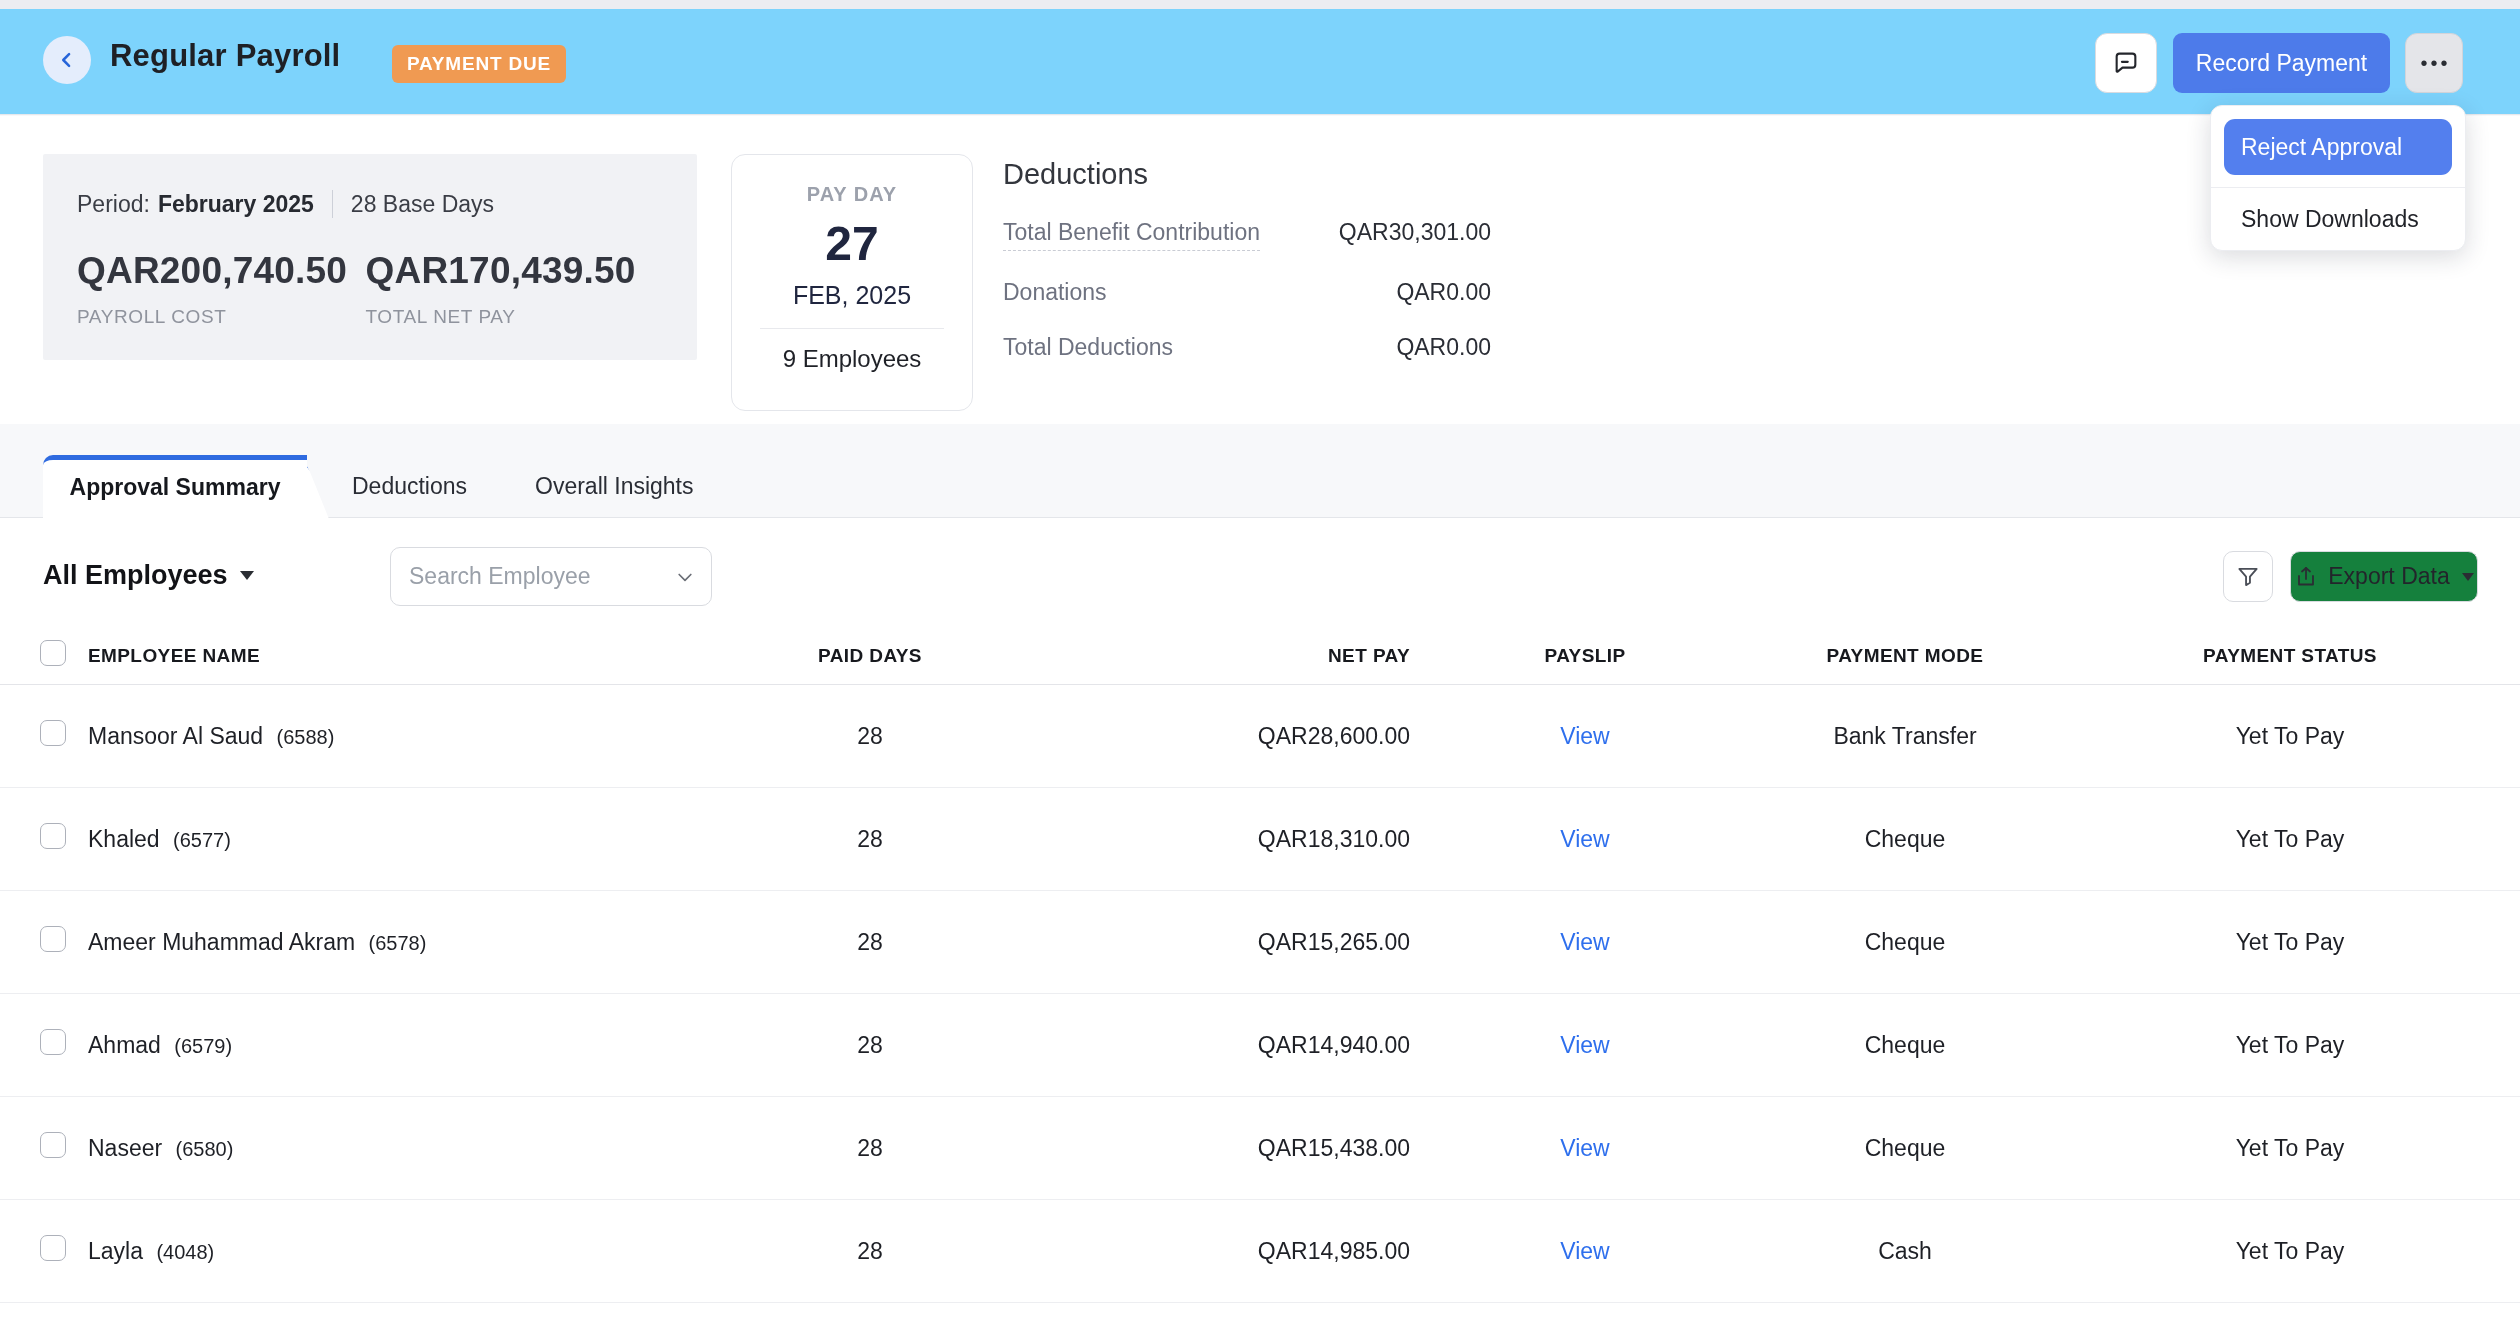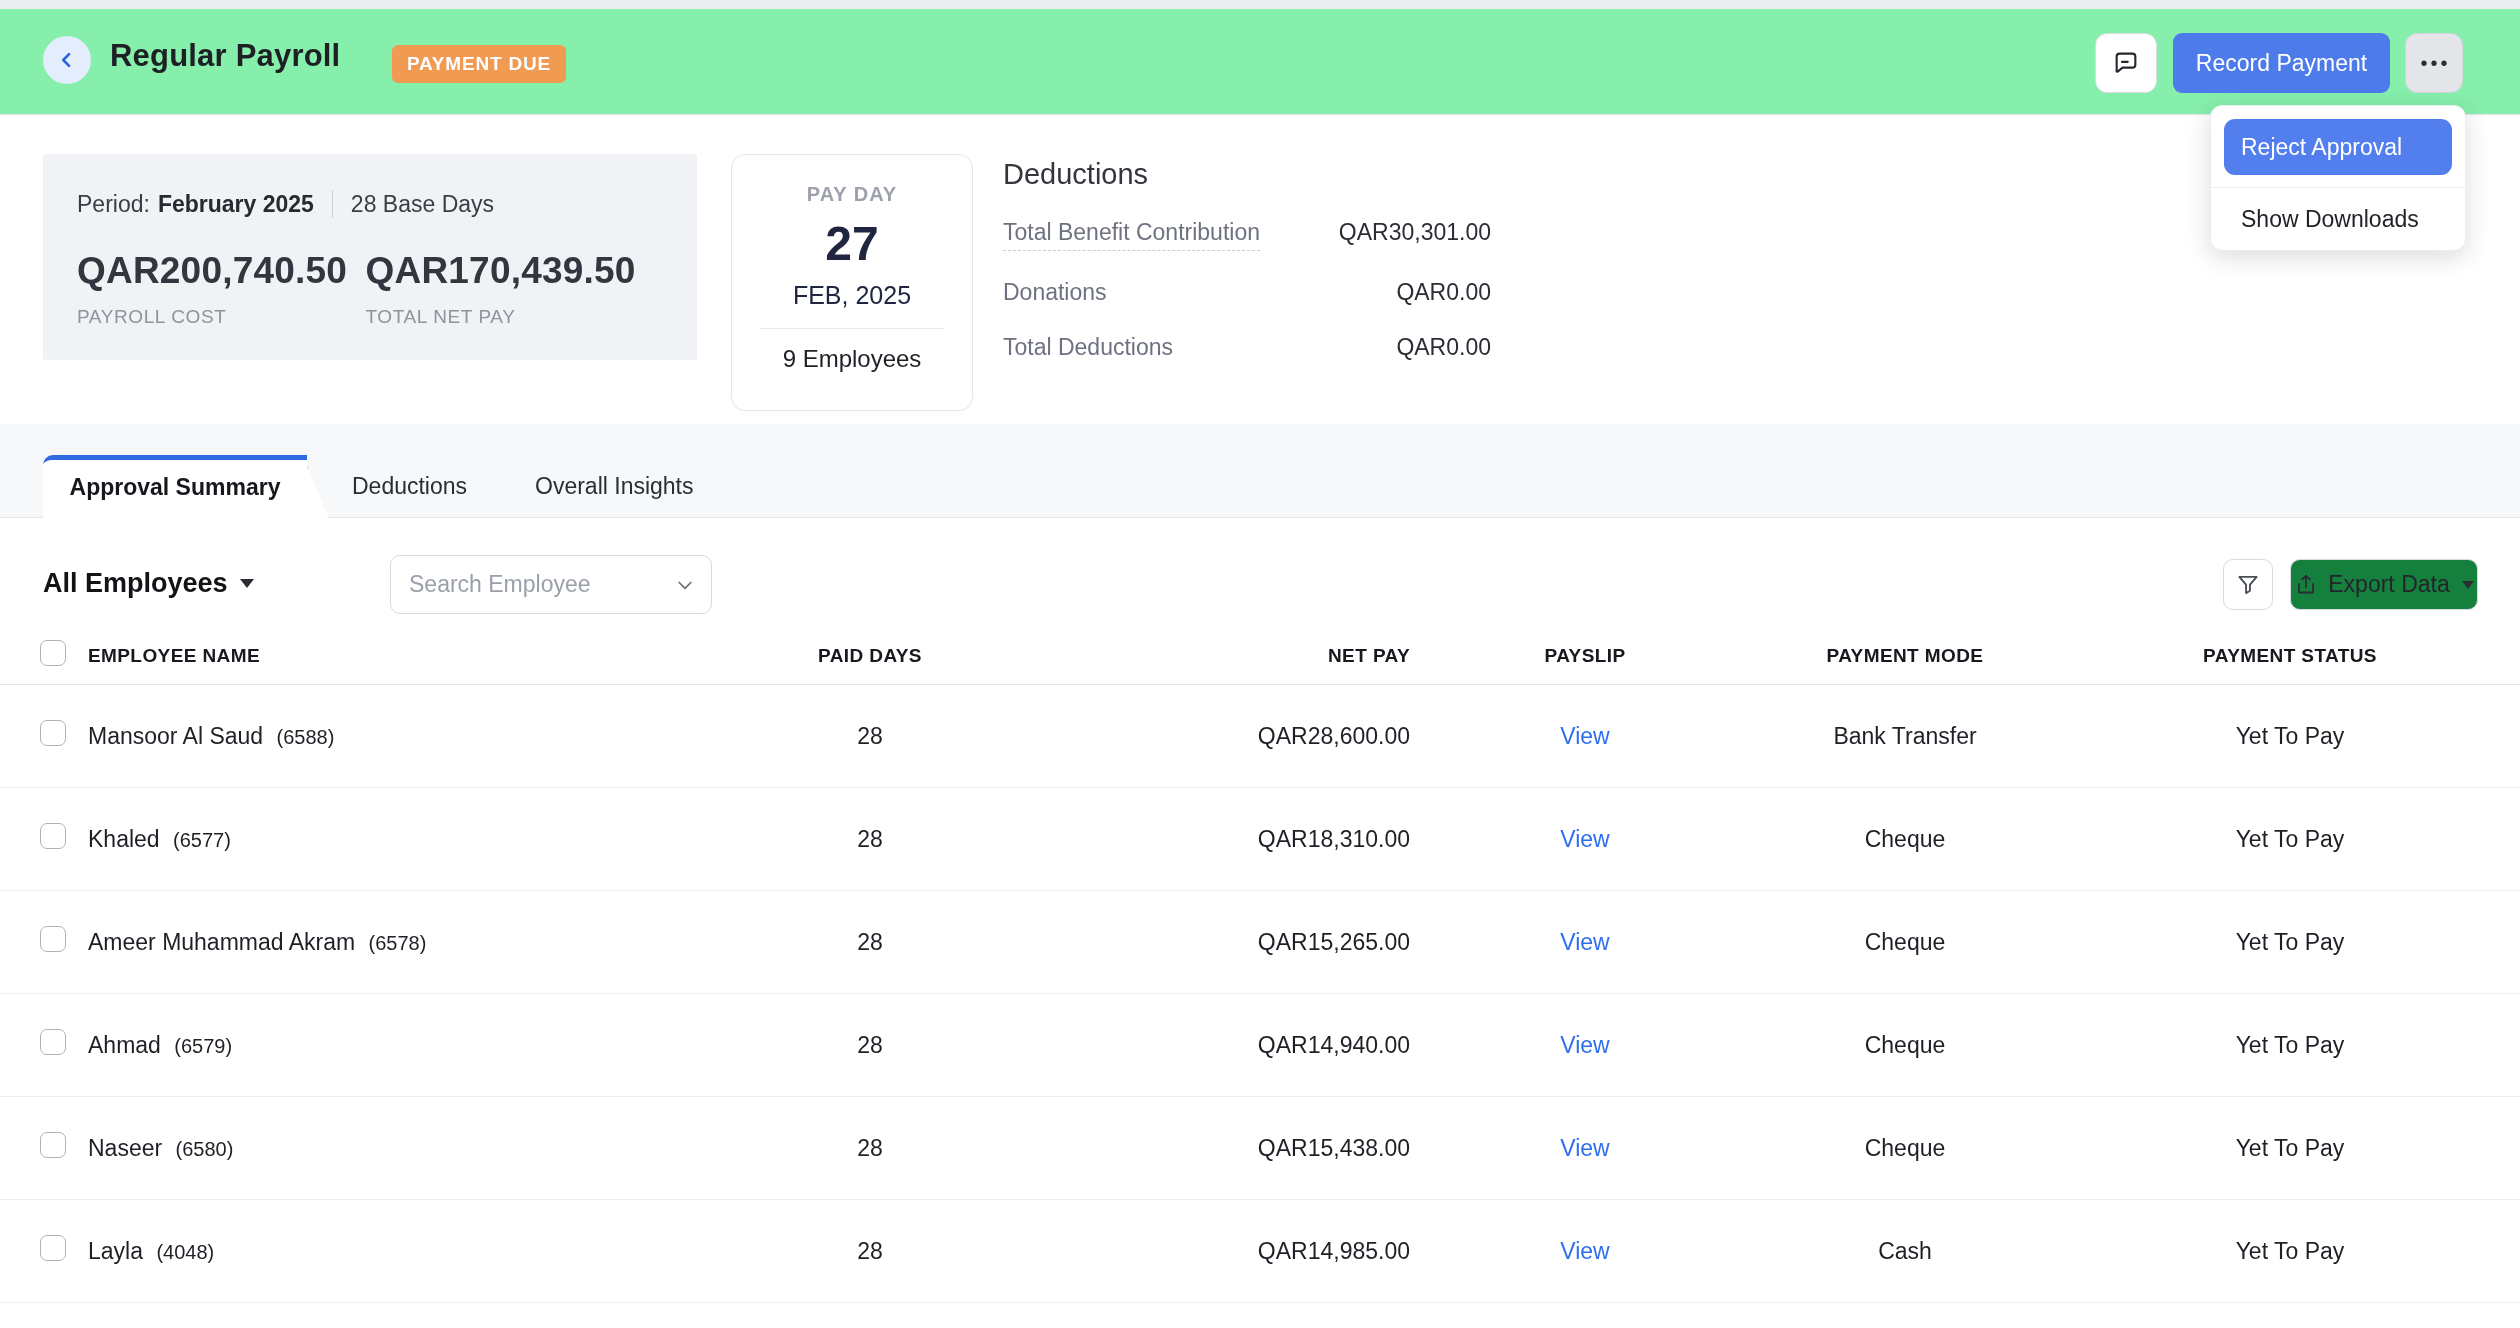--- a/index.html
+++ b/index.html
@@ -10,21 +10,21 @@
     position:relative;
     overflow:hidden;
     color:#1E2025;
   }
   
   .top-strip { position:absolute; left:0; top:0; width:2520px; height:9px; background:#ECEDF1; }
 
   
   .header {
     position:absolute; left:0; top:9px; width:2520px; height:106px;
-    background:#86efac; border-bottom:1px solid #E6E8EC;text-decoration:underline;
+    background:#7dd3fc; border-bottom:1px solid #E6E8EC;text-decoration:underline;
   }
   .back-btn {
     position:absolute; left:43px; top:27px; width:48px; height:48px; border-radius:50%;
     background:#E4EDFC; display:flex; align-items:center; justify-content:center; cursor:pointer;
   }
   .page-title {
     position:absolute; left:110px; top:29px; font-size:31px; font-weight:600; color:#1E2025; letter-spacing:0.2px;
   }
   .status-badge {
     position:absolute; left:352px; top:36px; background:#F09A52; color:#FFFFFF;
@@ -126,21 +126,21 @@
   .tab-inactive {
     position:absolute; top:455px; height:63px; display:flex; align-items:center;
     font-size:23px; color:#2A2D35; cursor:pointer; z-index:1;
   }
   .tab-deductions { left:352px; }
   .tab-insights { left:535px; }
 
   
   .table-section { position:absolute; left:0; top:518px; width:2520px; height:810px; background:#FFFFFF; }
 
-  .controls-row { position:absolute; left:0; top:12px; width:2520px; height:110px;padding-left:29px; }
+  .controls-row { position:absolute; left:0; top:4px; width:2520px; height:110px;padding-left:29px; }
   .employee-filter {
     position:absolute; left:43px; top:38px; font-size:27px; font-weight:600; color:#121317;
     display:flex; align-items:center; cursor:pointer;
   }
   .caret-down {
     width:0; height:0; border-left:7px solid transparent; border-right:7px solid transparent;
     border-top:9px solid #2A2D33; margin-left:12px; display:inline-block;
   }
   .search-box {
     position:absolute; left:390px; top:25px; width:322px; height:59px;

